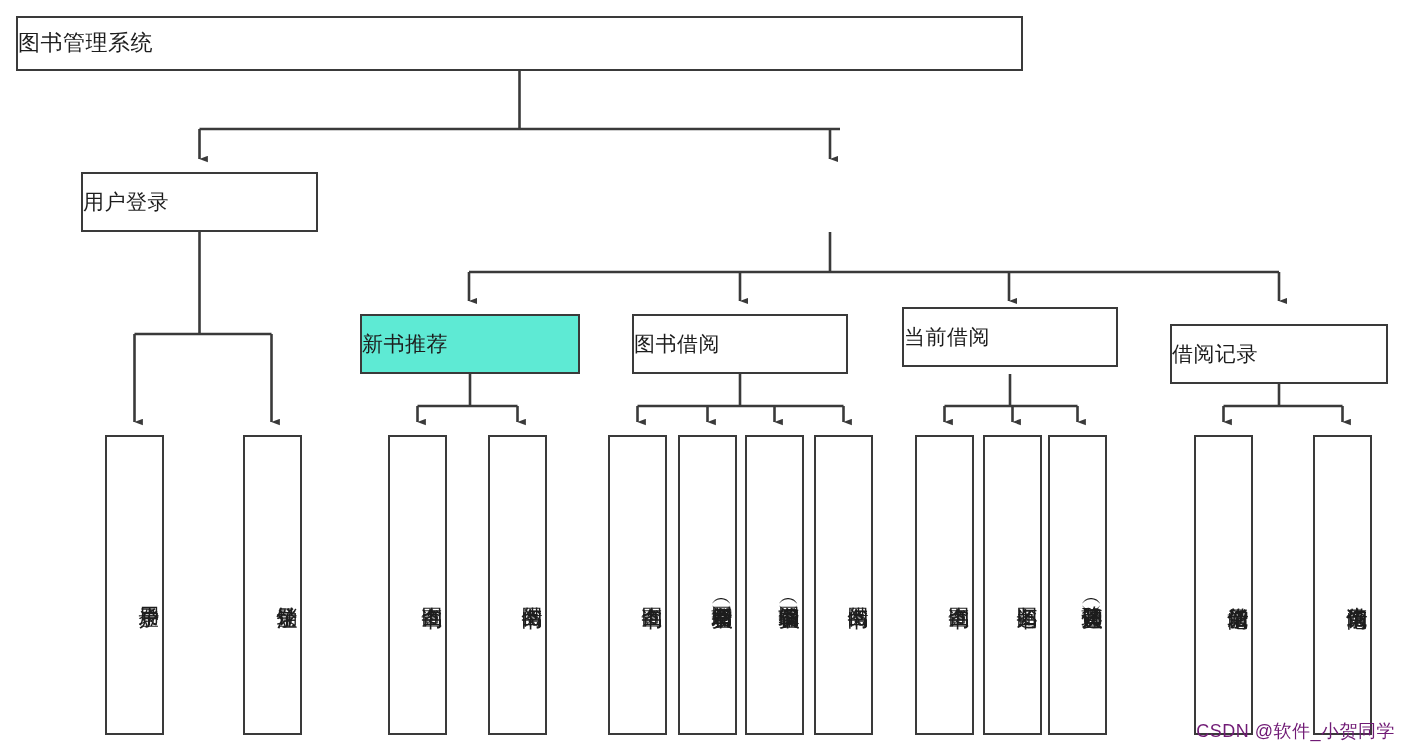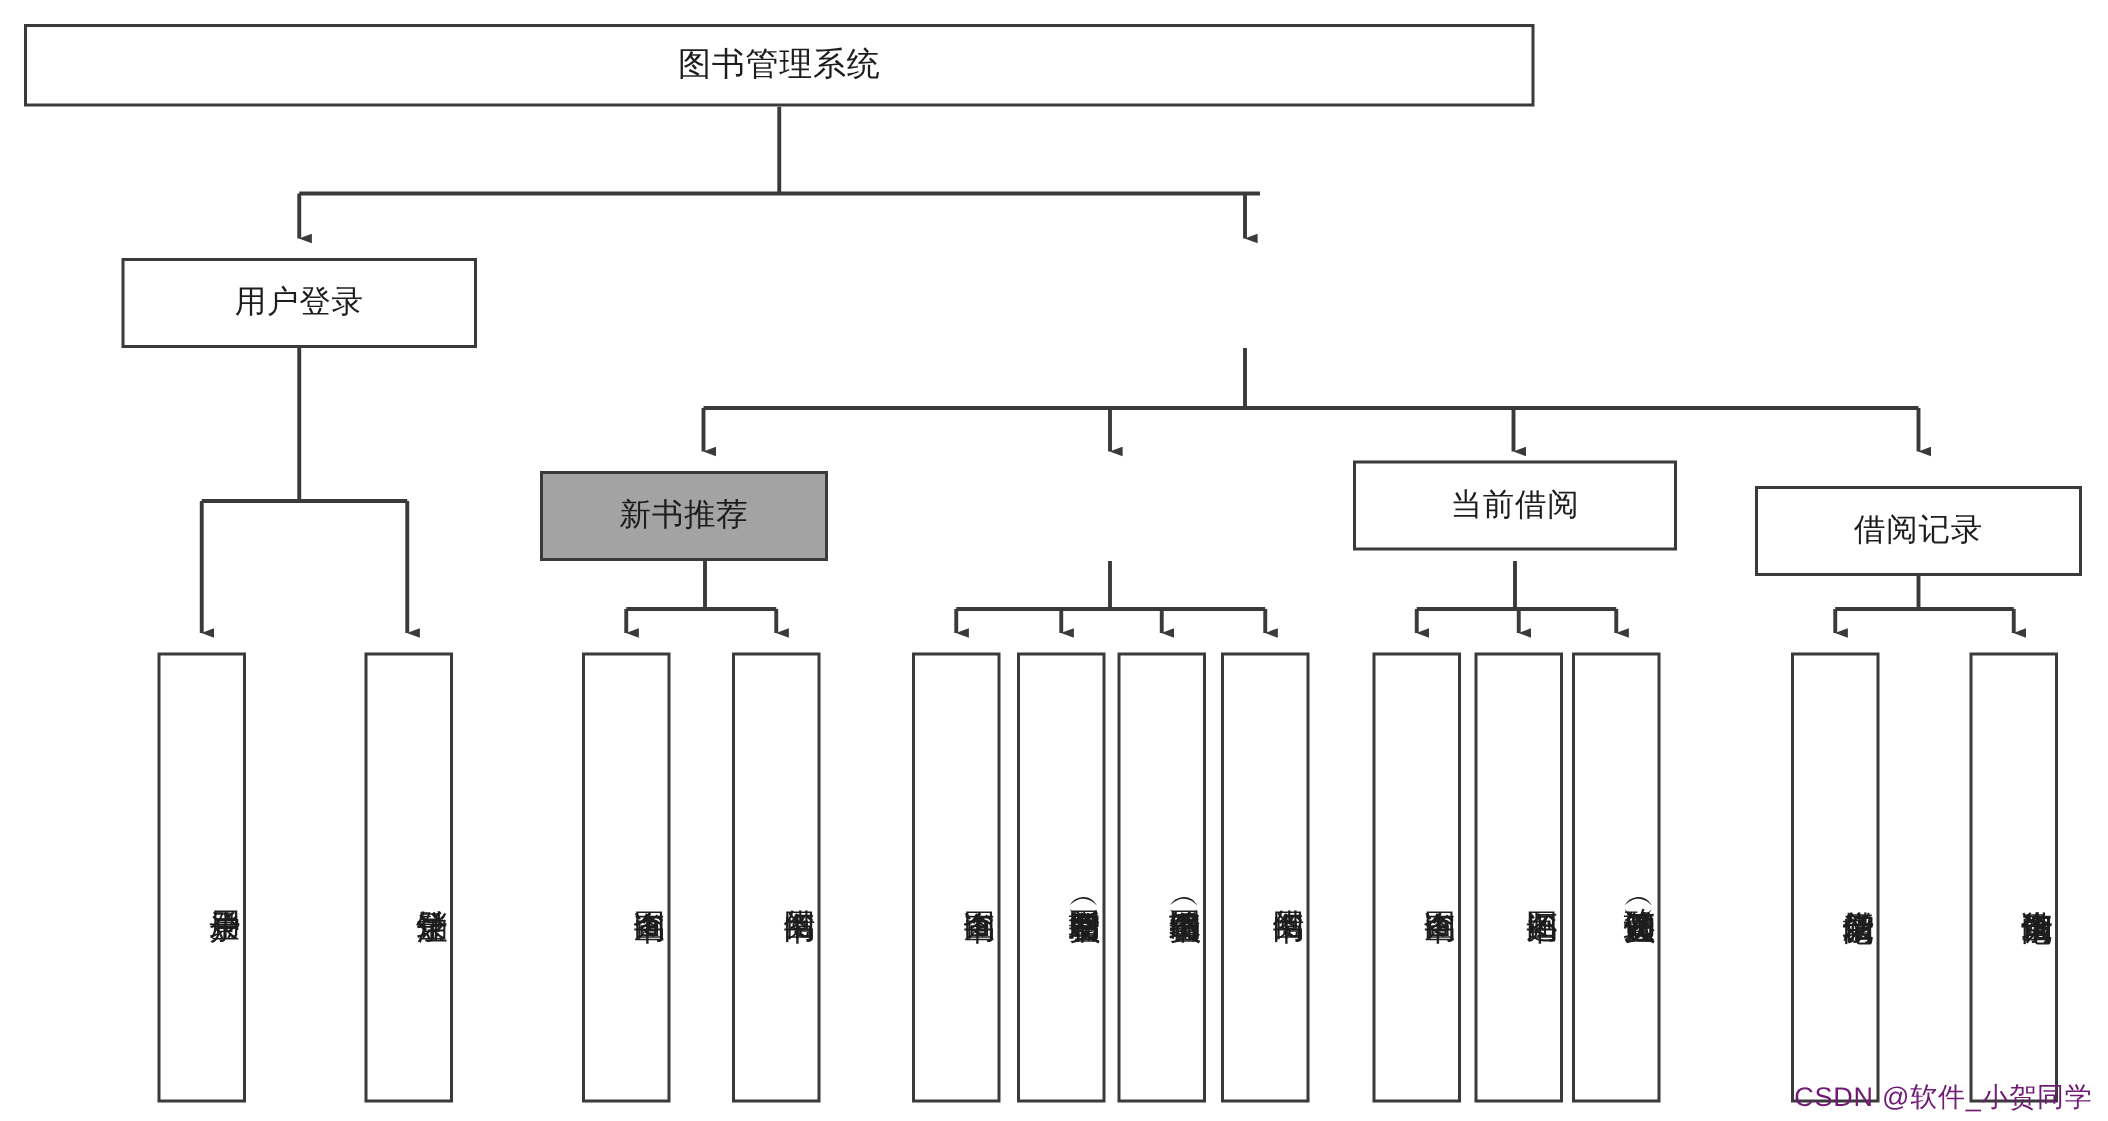--- a/index.html
+++ b/index.html
@@ -26,21 +26,20 @@
     height: 747px;
     pointer-events: none;
   }
   .node {
     position: absolute;
     box-sizing: border-box;
     border: 2.5px solid #3a3a3a;
     background: #ffffff;
     display: flex;
     align-items: center;
-    justify-content: center;
     color: #1d1d1d;
     letter-spacing: 0.5px;
   }
   .node.horiz {
     font-size: 21px;
     line-height: 1.2;
   }
   .node.root {
     font-size: 22px;
   }
@@ -127,22 +126,25 @@
   </svg>
 
   <div class="node horiz root" id="node-root" style="left: 16px; top: 16px; width: 1007px; height: 55px; border-color: rgb(58, 58, 58); background: rgb(255, 255, 255); color: rgb(29, 29, 29);">
     <span class="label">图书管理系统</span>
   </div>
 
   <div class="node horiz" id="node-l2-0" style="left: 81px; top: 172px; width: 237px; height: 60px; border-color: rgb(58, 58, 58); background: rgb(255, 255, 255); color: rgb(29, 29, 29);">
     <span class="label">用户登录</span>
   </div>
 
-  <div class="node horiz" id="node-l3-0" style="left: 360px; top: 314px; width: 192px; height: 60px; border-color: rgb(58, 58, 58); background: #a3a3a3; color: rgb(29, 29, 29);">
+  <div class="node horiz" id="node-l3-0" style="left: 360px; top: 314px; width: 220px; height: 60px; border-color: rgb(58, 58, 58); background: #5eead4; color: rgb(29, 29, 29);">
     <span class="label">新书推荐</span>
+  </div>
+  <div class="node horiz" id="node-l3-1" style="left: 632px; top: 314px; width: 216px; height: 60px; border-color: rgb(58, 58, 58); background: rgb(255, 255, 255); color: rgb(29, 29, 29);">
+    <span class="label">图书借阅</span>
   </div>
   <div class="node horiz" id="node-l3-2" style="left: 902px; top: 307px; width: 216px; height: 60px; border-color: rgb(58, 58, 58); background: rgb(255, 255, 255); color: rgb(29, 29, 29);">
     <span class="label">当前借阅</span>
   </div>
   <div class="node horiz" id="node-l3-3" style="left: 1170px; top: 324px; width: 218px; height: 60px; border-color: rgb(58, 58, 58); background: rgb(255, 255, 255); color: rgb(29, 29, 29);">
     <span class="label">借阅记录</span>
   </div>
 
   <div class="node vert" id="node-leaf-0" style="left: 105px; top: 435px; width: 59px; height: 300px; border-color: rgb(58, 58, 58); background: rgb(255, 255, 255); color: rgb(29, 29, 29);">
     <span class="label">用户登录</span>

